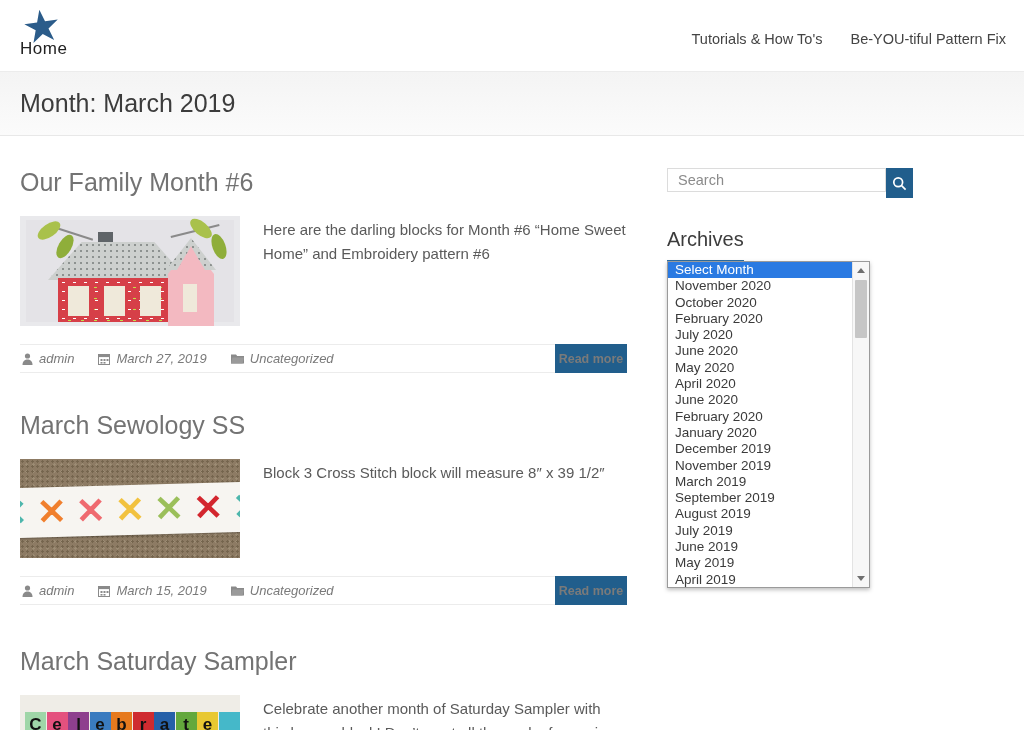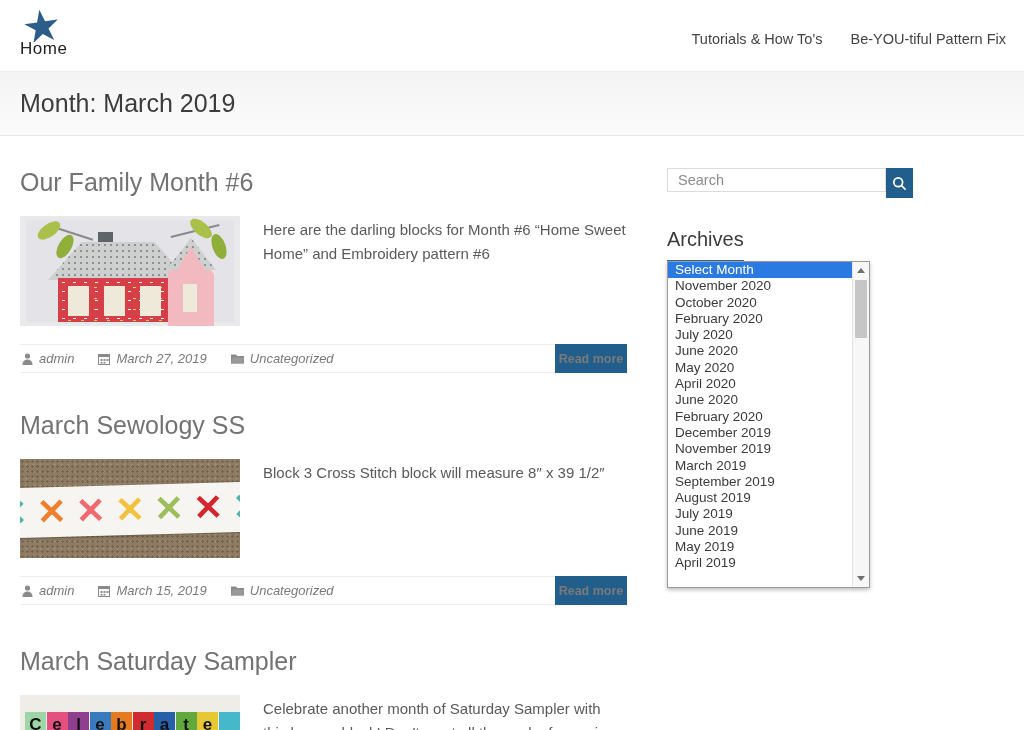--- a/index.html
+++ b/index.html
@@ -274,20 +274,21 @@
             <div class="dd-option selected">Select Month</div>
             <div class="dd-option">November 2020</div>
             <div class="dd-option">October 2020</div>
             <div class="dd-option">February 2020</div>
             <div class="dd-option">July 2020</div>
             <div class="dd-option">June 2020</div>
             <div class="dd-option">May 2020</div>
             <div class="dd-option">April 2020</div>
             <div class="dd-option">June 2020</div>
             <div class="dd-option">February 2020</div>
+            <div class="dd-option">January 2020</div>
             <div class="dd-option">December 2019</div>
             <div class="dd-option">November 2019</div>
             <div class="dd-option">March 2019</div>
             <div class="dd-option">September 2019</div>
             <div class="dd-option">August 2019</div>
             <div class="dd-option">July 2019</div>
             <div class="dd-option">June 2019</div>
             <div class="dd-option">May 2019</div>
             <div class="dd-option">April 2019</div>
           </div>

